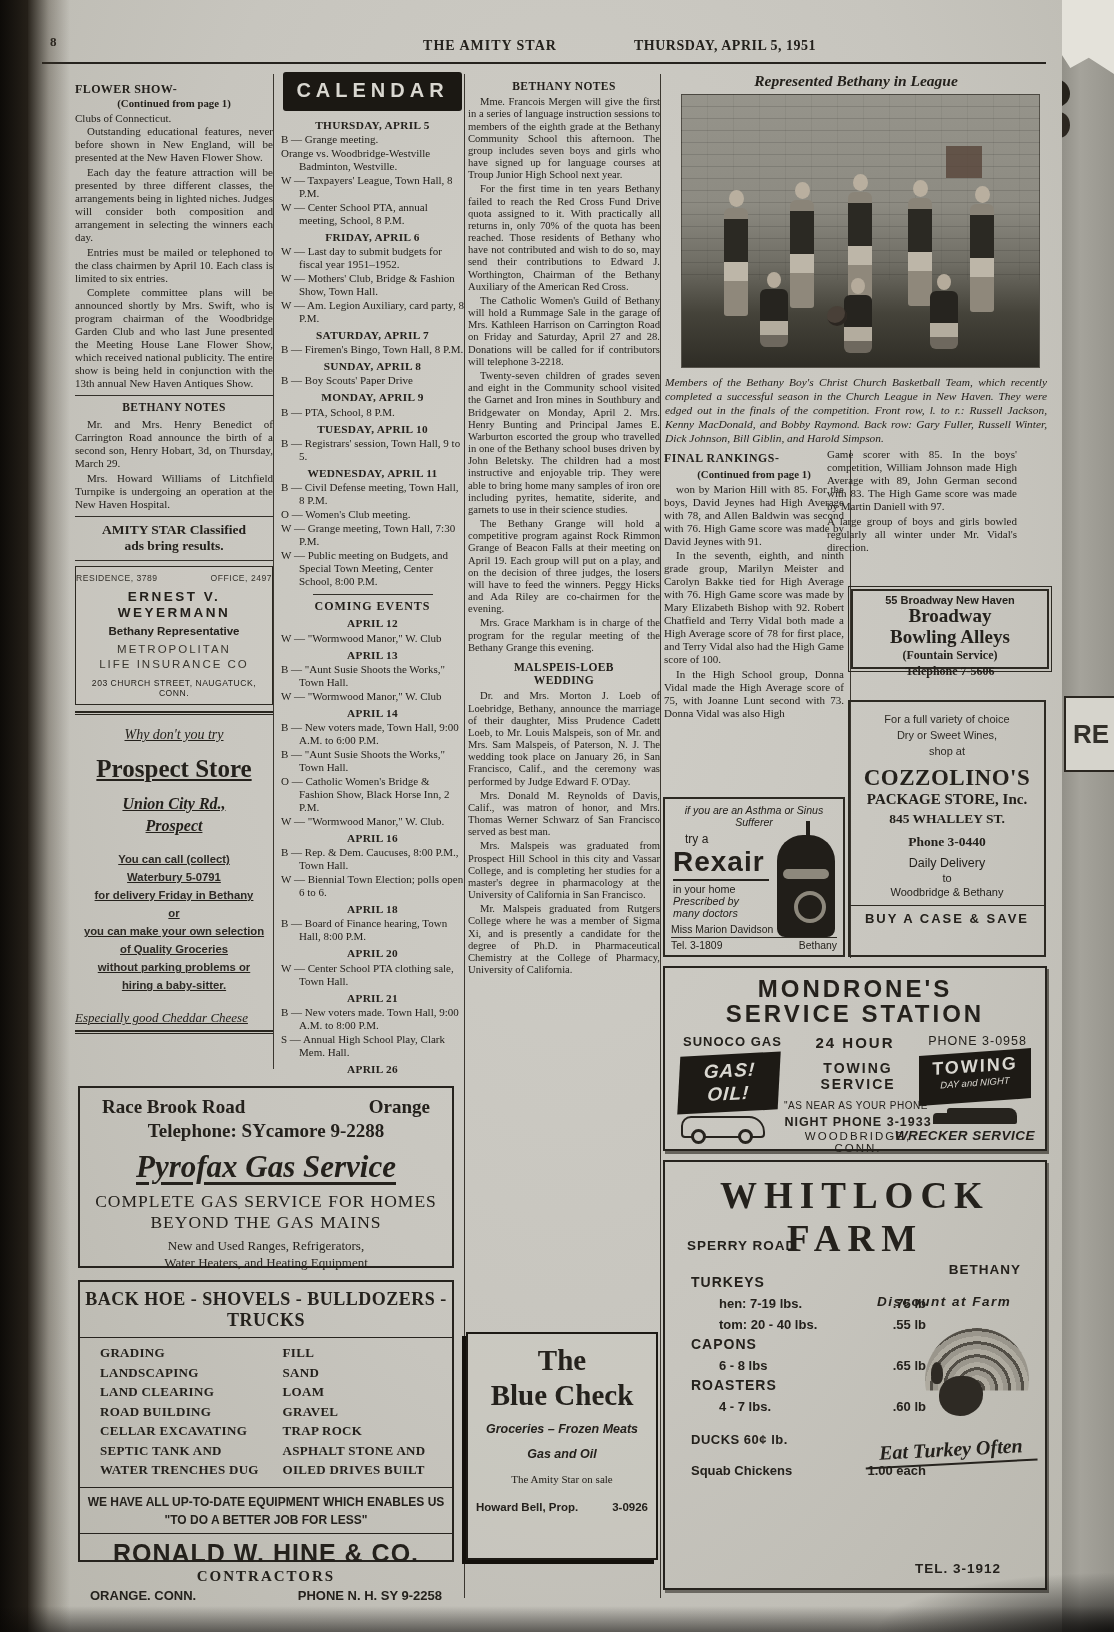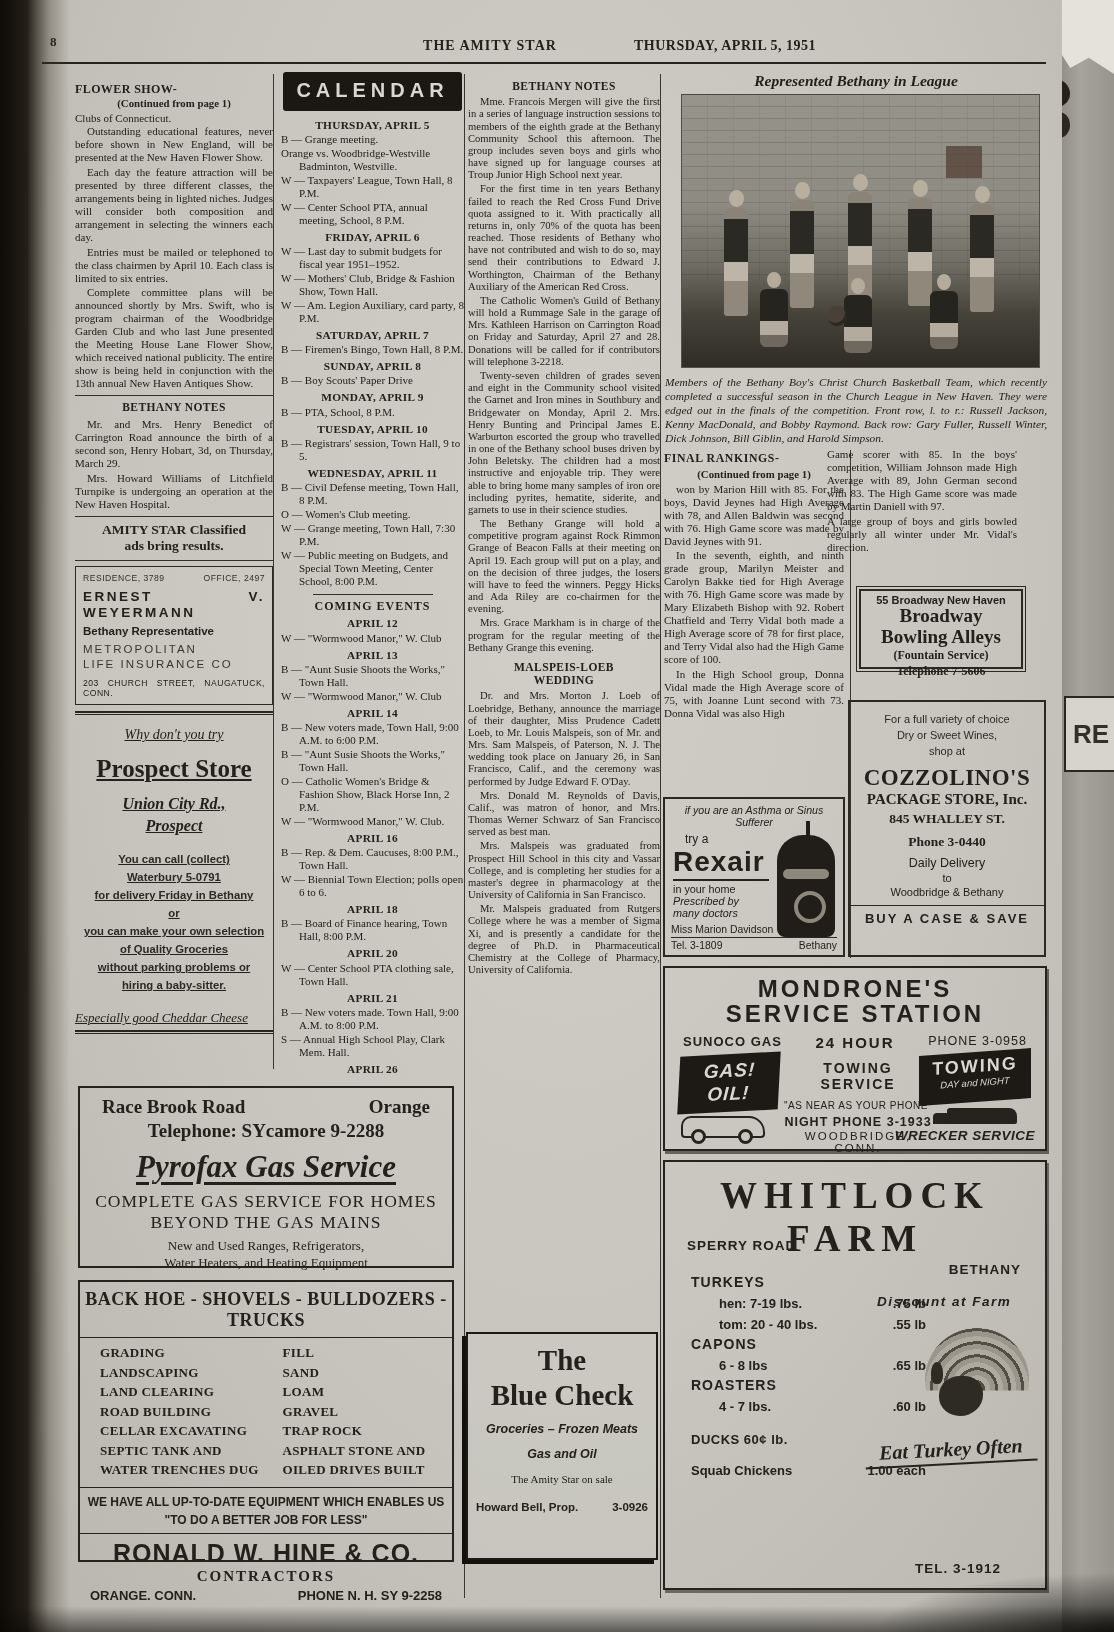--- a/index.html
+++ b/index.html
@@ -46,21 +46,21 @@
   
   .cal-header{background:#1b1813;color:#d9d7d0;text-align:center;font-weight:bold;font-size:20px;
     letter-spacing:5px;padding:7px 0 8px;border-radius:3px;margin:0 2px 8px;font-family:"Liberation Sans","DejaVu Sans",sans-serif;}
   .cal-date{text-align:center;font-weight:bold;font-size:11.3px;margin:4px 0 1px;letter-spacing:.3px;}
   .cal-item{margin:0 0 1px;padding-left:18px;text-indent:-18px;text-align:left;}
   .cal-sep{border:none;border-top:1.3px solid #33302a;width:120px;margin:6px auto 4px;}
   .coming-head{text-align:center;font-weight:bold;font-size:12px;letter-spacing:1px;margin:3px 0 1px;}
   
   .box{border:1.6px solid #2c2922;background:rgba(210,208,200,.25);}
   
-  .wy{padding:6px 7px;margin:3px 0 6px;font-family:"Liberation Sans","DejaVu Sans",sans-serif;}
+  .wy{padding:6px 0;margin:3px 0 6px;font-family:"Liberation Sans","DejaVu Sans",sans-serif;text-align:center;}
   .wy-row{display:flex;justify-content:space-between;font-size:8.6px;letter-spacing:.5px;color:#33302a;}
   .wy-name{font-size:13.5px;letter-spacing:2.5px;font-weight:600;margin:6px 0 4px;}
   .wy-rep{font-weight:bold;font-size:11.5px;margin-bottom:3px;}
   .wy-met{letter-spacing:2px;font-size:11.5px;color:#3a372f;line-height:1.35;}
   .wy-addr{font-size:8.6px;letter-spacing:.5px;margin-top:5px;}
   
   .pr{text-align:center;text-decoration:underline;}
   .pr-tag{font-style:italic;font-size:14px;margin:12px 0 10px;}
   .pr-name{font-size:25px;font-weight:bold;margin:0 0 12px;}
   .pr-addr{font-size:16px;font-style:italic;font-weight:bold;margin:3px 0;}
@@ -81,21 +81,21 @@
   .fig .bod{width:24px;height:108px;margin:1px auto 0;border-radius:6px 6px 3px 3px;
     background:linear-gradient(180deg,#8a8478 0 10%,#2b2923 10% 50%,#bdb6a8 50% 68%,#8f887b 68% 100%);}
   .figk{position:absolute;width:38px;height:78px;}
   .figk .head{width:14px;height:16px;border-radius:50%;background:#b5ab9b;margin:0 auto;}
   .figk .bod{width:28px;height:58px;margin:1px auto 0;border-radius:6px;
     background:linear-gradient(180deg,#26241f 0 55%,#b3ac9e 55% 80%,#6e685e 80% 100%);}
   .ball{position:absolute;width:20px;height:20px;border-radius:50%;background:#494038;box-shadow:inset -2px -3px 0 rgba(0,0,0,.4);}
   .caption{left:637px;top:376px;width:382px;font-style:italic;font-size:11.4px;line-height:1.22;text-align:justify;}
   .fr-head{font-weight:bold;font-size:11.8px;letter-spacing:.6px;margin:0 0 2px;text-align:left;}
   
-  .broadway{left:820px;top:586px;width:170px;height:86px;border:1px solid #2c2922;padding:2px;text-align:center;margin-left:8px;}
+  .broadway{left:820px;top:586px;width:204px;height:86px;border:1px solid #2c2922;padding:2px;text-align:center;}
   .bw-in{border:2px solid #2c2922;height:100%;padding:3px 2px;}
   .bw-addr{font-family:"Liberation Sans","DejaVu Sans",sans-serif;font-weight:bold;font-size:11px;}
   .bw-name{font-weight:bold;font-size:19px;line-height:1.08;}
   .bw-sub{font-weight:bold;font-size:12px;margin-top:1px;}
   
   .cozzolino{left:820px;top:700px;width:198px;height:257px;border:2px solid #2c2922;text-align:center;padding:10px 6px 0;}
   .cz-intro{font-family:"Liberation Sans","DejaVu Sans",sans-serif;font-size:11px;line-height:1.45;color:#2d2a25;}
   .cz-name{font-weight:bold;font-size:23px;letter-spacing:.5px;margin-top:5px;}
   .cz-sub{font-weight:bold;font-size:15px;}
   .cz-addr{font-weight:bold;font-size:13.5px;margin-top:3px;}

